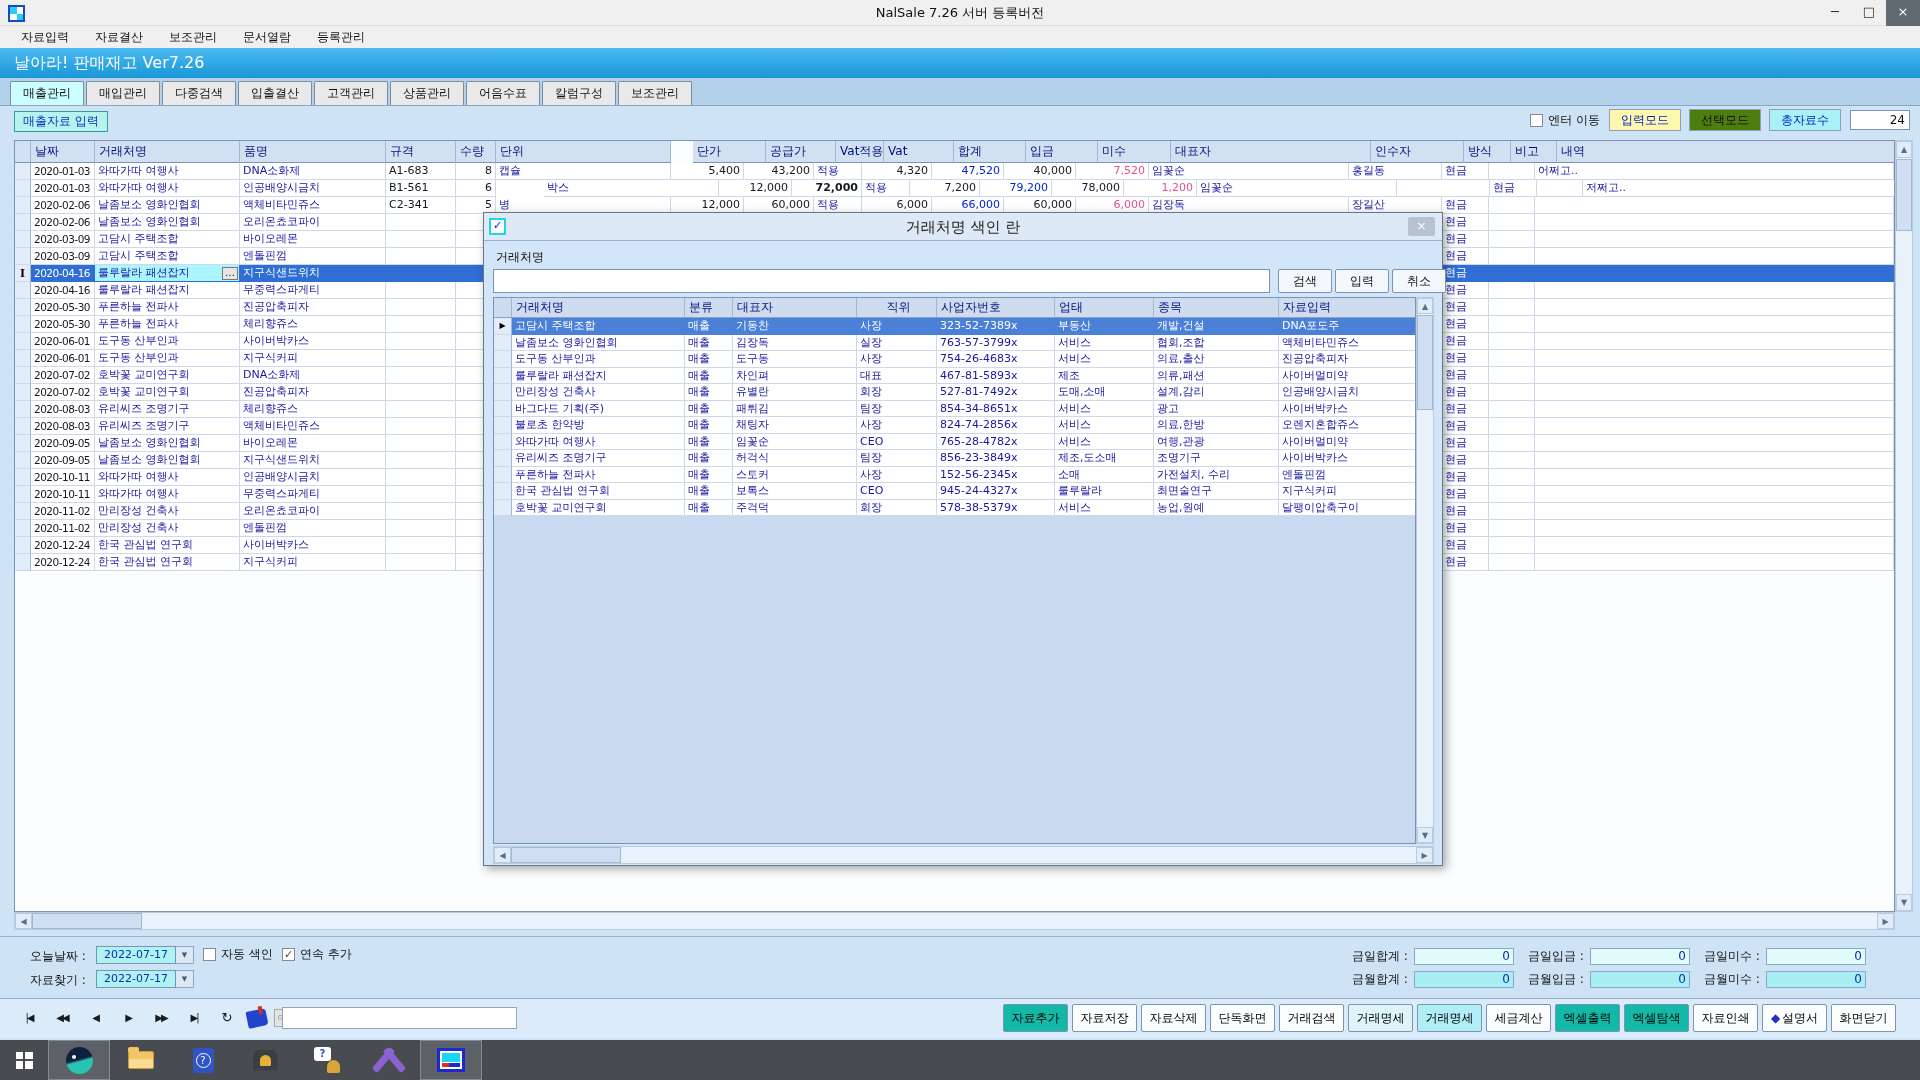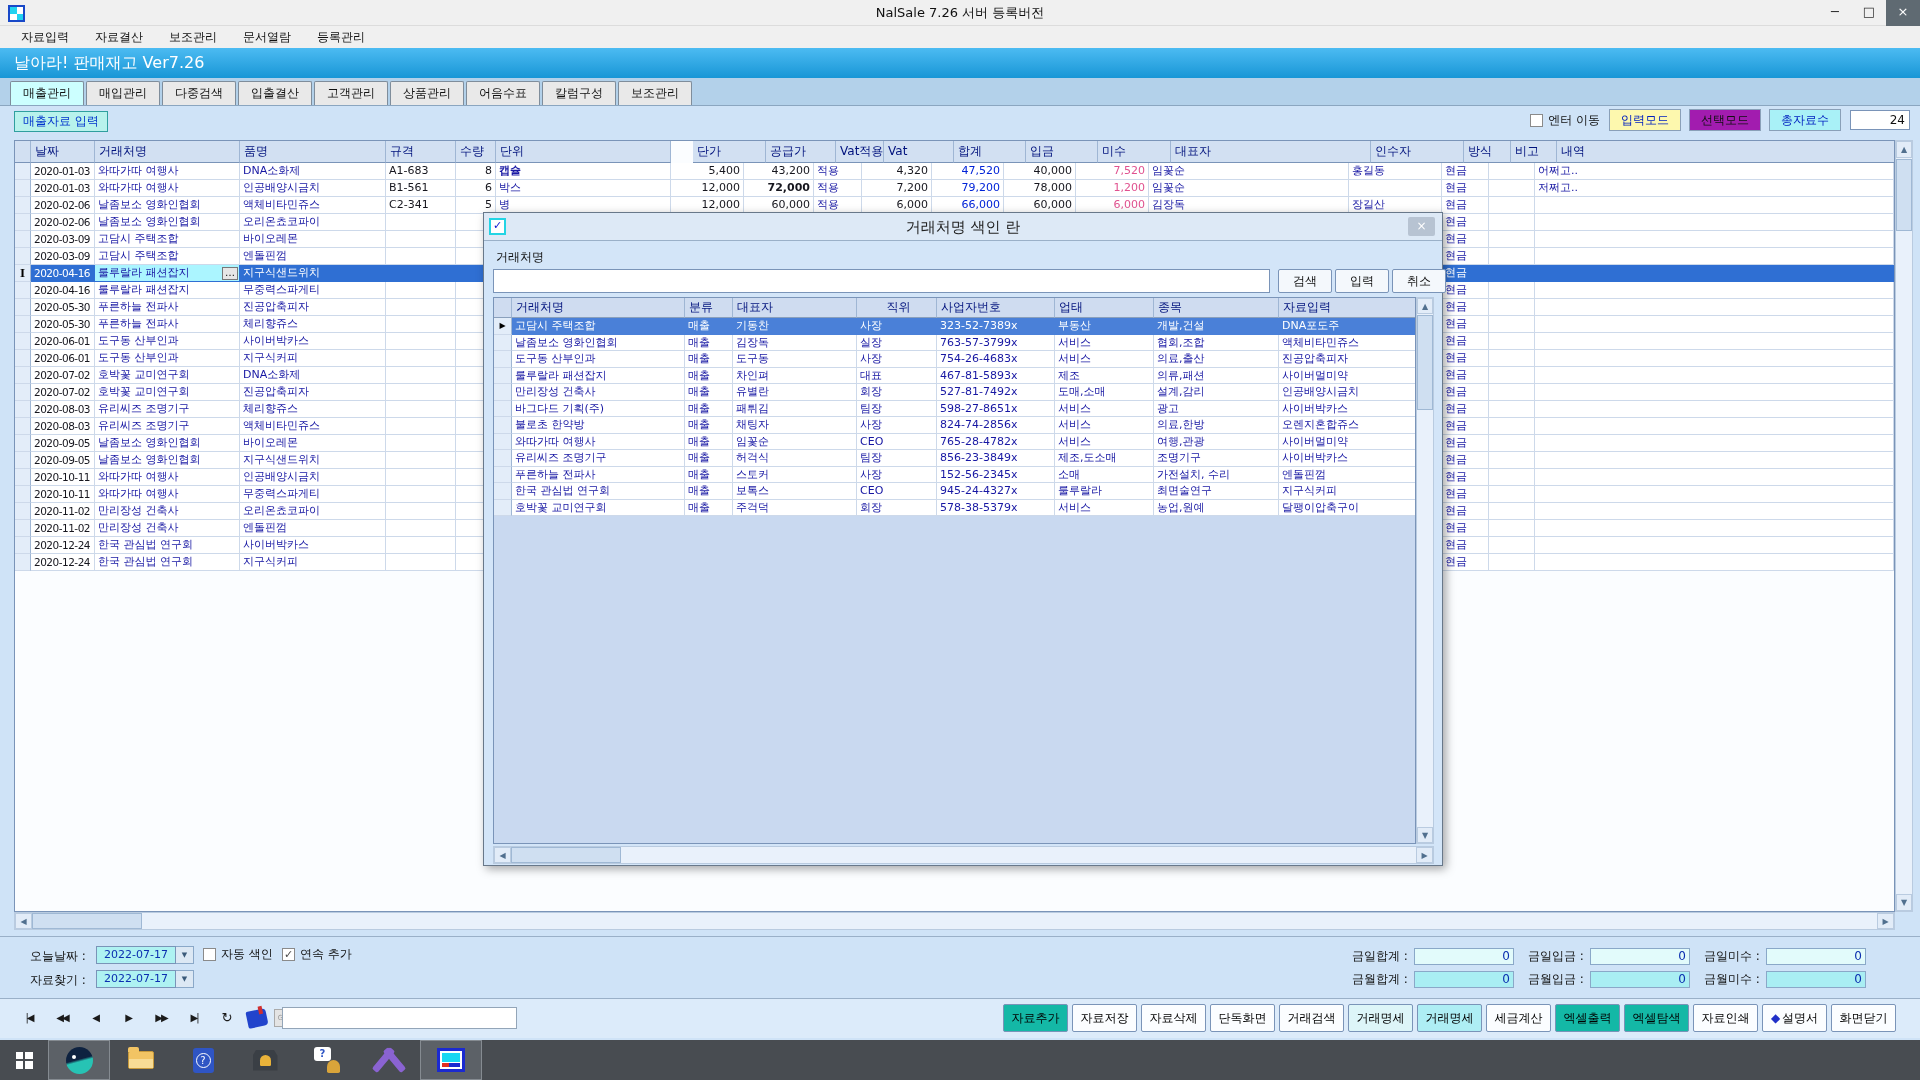--- a/index.html
+++ b/index.html
@@ -20,21 +20,21 @@
 .banner{position:absolute;left:0;top:48px;width:1920px;height:30px;background:linear-gradient(180deg,#4cbbf2,#1896d6);color:#fff;font-size:16px;line-height:29px;padding-left:14px}
 
 .tabbar{position:absolute;left:0;top:78px;width:1920px;height:28px;background:#b3d1ea;border-bottom:1px solid #8ba6c0;display:flex;align-items:flex-end;padding-left:10px}
 .tab{height:24px;line-height:22px;padding:0 12px;background:#e9e9e9;border:1px solid #7f8d9b;border-bottom:none;margin-right:2px;border-radius:2px 2px 0 0;color:#101010}
 .tab.active{background:#ccffff}
 
 .entry-label{position:absolute;left:14px;top:111px;height:21px;line-height:19px;padding:0 8px;background:#b8f2ec;border:1px solid #2f9f9f;color:#0033cc}
 .mode-cluster{position:absolute;top:109px;right:10px;display:flex;align-items:center;gap:9px}
 .cb{width:13px;height:13px;background:#fff;border:1px solid #8a8a8a;display:inline-flex;align-items:center;justify-content:center;font-size:11px;line-height:11px;color:#4a4a4a}
 .cb-wrap{display:flex;align-items:center;gap:5px;color:#101010}
-.btn-mode{height:22px;line-height:20px;padding:0 11px;border:1px solid #8aa0b8;background:#a21caf;color:#101010}
+.btn-mode{height:22px;line-height:20px;padding:0 11px;border:1px solid #8aa0b8;background:#4d7c0f;color:#101010}
 .btn-mode.yellow{background:#fdf8ae;color:#0020c0}
 .btn-mode.cyan{background:#a9f1f7;color:#0020c0}
 .count-box{width:60px;height:20px;border:1px solid #7a94b8;background:#fff;text-align:right;padding-right:4px;line-height:18px;color:#101010}
 
 .grid{position:absolute;left:14px;top:140px;width:1881px;height:772px;background:#fbfdff;border:1px solid #7a94b8;overflow:hidden}
 .g-head{display:flex;height:22px}
 .g-hcell{flex:none;background:#d2e0f2;border-right:1px solid #9fb6d4;border-bottom:1px solid #7a94b8;color:#00127d;line-height:21px;padding-left:4px;overflow:hidden;white-space:nowrap}
 .g-selhead{width:16px;flex:none;background:#d2e0f2;border-right:1px solid #9fb6d4;border-bottom:1px solid #7a94b8}
 .g-row{display:flex;height:17px;background:#fff}
 .g-selcell{width:16px;flex:none;background:#e3edf9;border-right:1px solid #9fb6d4;border-bottom:1px solid #cdd9ea;text-align:center}
@@ -195,42 +195,42 @@
       <div class="g-hcell" style="width: 359px;">내역</div>
     </div>
   <div id="grows">
       <div class="g-row">
         <div class="g-selcell"></div>
         <div class="g-cell l c-dark date" style="width: 64px;">2020-01-03</div>
         <div class="g-cell l c-navy" style="width: 145px;">와따가따 여행사</div>
         <div class="g-cell l c-navy" style="width: 146px;">DNA소화제</div>
         <div class="g-cell l c-dark" style="width: 70px;">A1-683</div>
         <div class="g-cell r c-dark" style="width: 40px;">8</div>
-        <div class="g-cell l c-navy" style="width: 175px; font-weight: bold;">캡슐</div>
+        <div class="g-cell l c-navy" style="width: 175px;">캡슐</div>
         <div class="g-cell r c-dark" style="width: 73px;">5,400</div>
         <div class="g-cell r c-dark" style="width: 70px;">43,200</div>
         <div class="g-cell l c-navy" style="width: 48px;">적용</div>
         <div class="g-cell r c-dark" style="width: 70px;">4,320</div>
         <div class="g-cell r c-blue" style="width: 72px;">47,520</div>
         <div class="g-cell r c-dark" style="width: 72px;">40,000</div>
         <div class="g-cell r c-red" style="width: 73px;">7,520</div>
         <div class="g-cell l c-navy" style="width: 200px;">임꽃순</div>
         <div class="g-cell l c-navy" style="width: 93px;">홍길동</div>
         <div class="g-cell l c-navy" style="width: 47px;">현금</div>
         <div class="g-cell l c-navy" style="width: 46px;"></div>
         <div class="g-cell l c-navy" style="width: 359px;">어쩌고..</div>
       </div>
       <div class="g-row">
         <div class="g-selcell"></div>
         <div class="g-cell l c-dark date" style="width: 64px;">2020-01-03</div>
         <div class="g-cell l c-navy" style="width: 145px;">와따가따 여행사</div>
         <div class="g-cell l c-navy" style="width: 146px;">인공배양시금치</div>
         <div class="g-cell l c-dark" style="width: 70px;">B1-561</div>
         <div class="g-cell r c-dark" style="width: 40px;">6</div>
-        <div class="g-cell l c-navy" style="width: 175px;">박스</div>
+        <div class="g-cell l c-navy" style="width: 175px; margin-left: 48px;">박스</div>
         <div class="g-cell r c-dark" style="width: 73px;">12,000</div>
         <div class="g-cell r c-dark" style="width: 70px; font-weight: bold;">72,000</div>
         <div class="g-cell l c-navy" style="width: 48px;">적용</div>
         <div class="g-cell r c-dark" style="width: 70px;">7,200</div>
         <div class="g-cell r c-blue" style="width: 72px;">79,200</div>
         <div class="g-cell r c-dark" style="width: 72px;">78,000</div>
         <div class="g-cell r c-red" style="width: 73px;">1,200</div>
         <div class="g-cell l c-navy" style="width: 200px;">임꽃순</div>
         <div class="g-cell l c-navy" style="width: 93px;"></div>
         <div class="g-cell l c-navy" style="width: 47px;">현금</div>
@@ -862,21 +862,21 @@
           <div class="pg-cell" style="width: 99px;">도매,소매</div>
           <div class="pg-cell" style="width: 125px;">설계,감리</div>
           <div class="pg-cell" style="width: 138px;">인공배양시금치</div>
         </div>
         <div class="pg-row">
           <div class="pg-selcell"></div>
           <div class="pg-cell" style="width: 173px;">바그다드 기획(주)</div>
           <div class="pg-cell" style="width: 48px;">매출</div>
           <div class="pg-cell" style="width: 124px;">패튀김</div>
           <div class="pg-cell" style="width: 80px;">팀장</div>
-          <div class="pg-cell" style="width: 118px;">598-27-8651x</div>
+          <div class="pg-cell" style="width: 118px;">854-34-8651x</div>
           <div class="pg-cell" style="width: 99px;">서비스</div>
           <div class="pg-cell" style="width: 125px;">광고</div>
           <div class="pg-cell" style="width: 138px;">사이버박카스</div>
         </div>
         <div class="pg-row">
           <div class="pg-selcell"></div>
           <div class="pg-cell" style="width: 173px;">불로초 한약방</div>
           <div class="pg-cell" style="width: 48px;">매출</div>
           <div class="pg-cell" style="width: 124px;">채팅자</div>
           <div class="pg-cell" style="width: 80px;">사장</div>

